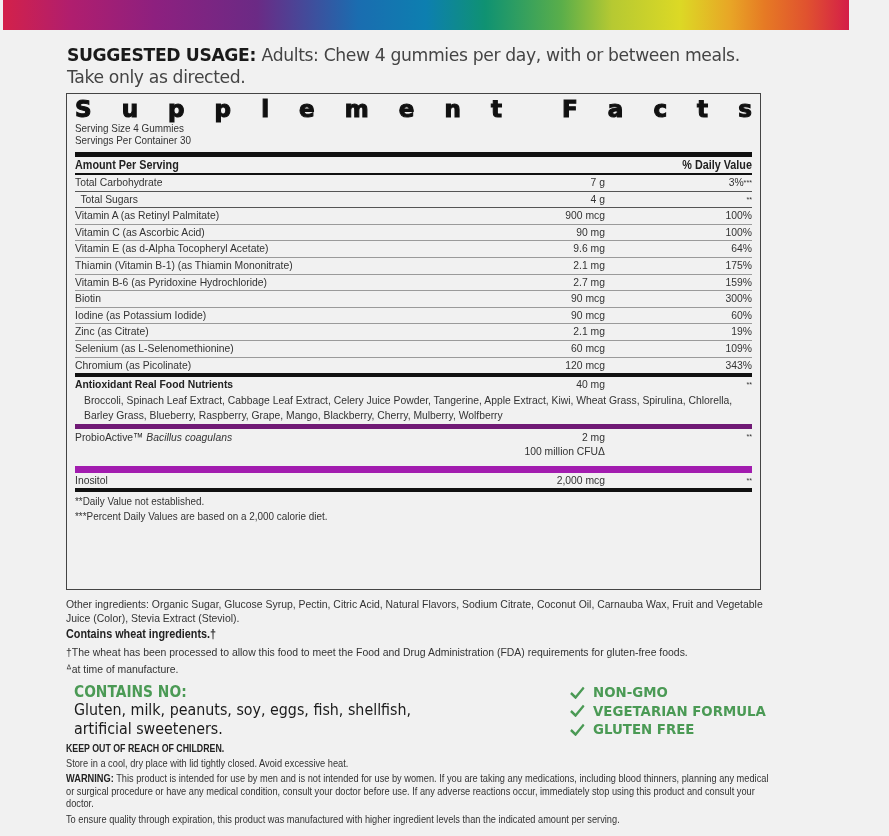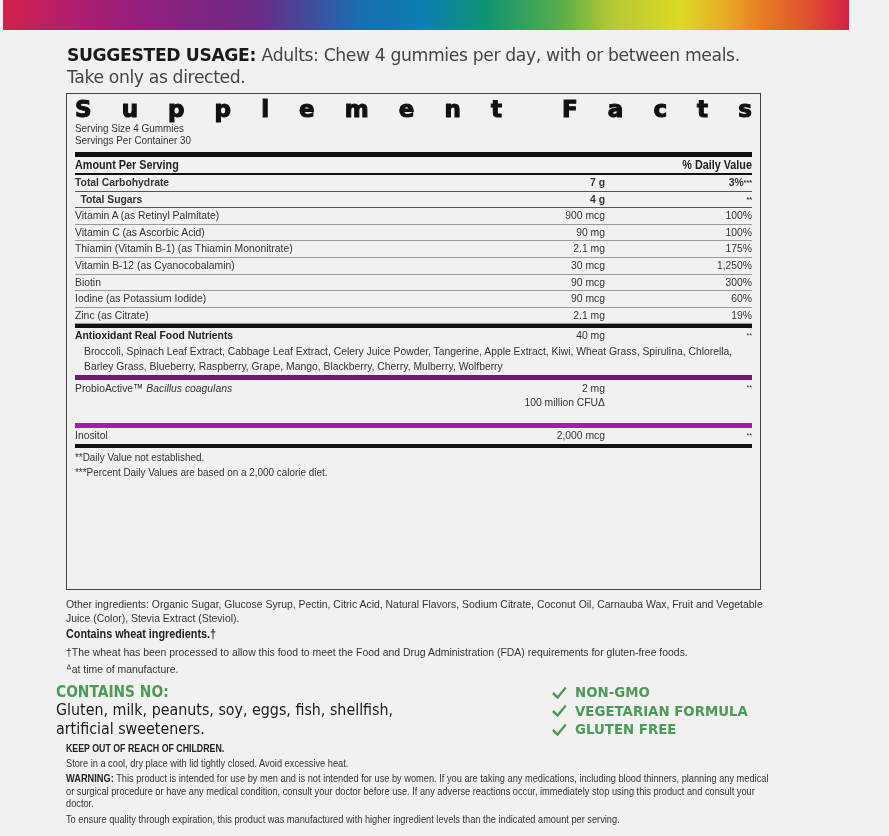--- a/index.html
+++ b/index.html
@@ -33,46 +33,46 @@
   .thick { height: 5px; background: #111; margin-top: 6px; }
   .thin-bar { height: 2px; background: #111; }
   .hdr {
     display: flex; justify-content: space-between; font-weight: bold; font-size: 12px;
     line-height: 16px; color: #222; transform: scaleX(0.9); transform-origin: left; width: 111.1%;
   }
   .row {
     display: grid; grid-template-columns: 1fr 100px 120px; font-size: 11.5px;
     line-height: 15.6px; border-bottom: 1px solid #9a9a9a; color: #333;
   }
-  .row.dark { border-bottom-color: #555; font-weight: bold; }
+  .row.dark { border-bottom-color: #555; }
   .row .nm { white-space: nowrap; transform: scaleX(0.9); transform-origin: left; }
   .row .amt { text-align: right; white-space: nowrap; transform: scaleX(0.9); transform-origin: right; padding-right: 30px; margin-left: -30px; }
   .row .dv { text-align: right; white-space: nowrap; transform: scaleX(0.9); transform-origin: right; }
   .row .dv sup, .ast { font-size: 8px; vertical-align: top; }
   .ind1 .nm { padding-left: 6px; }
   .ind2 .nm { padding-left: 12px; }
   .row.last { border-bottom: none; }
   .sub-bold .nm { font-weight: bold; color: #222; }
   .antiox-list { font-size: 11.5px; line-height: 15px; color: #333; padding-left: 10px; transform: scaleX(0.9); transform-origin: left; width: 111%; padding-bottom: 1px; }
   .antiox-wrap { border-bottom: 5px solid #701a75; }
-  .probio { display: grid; grid-template-columns: 1fr 100px 120px; font-size: 11.5px; line-height: 14px; border-bottom: 5px solid #a21caf; color: #333; padding: 1px 0 14px; }
+  .probio { display: grid; grid-template-columns: 1fr 100px 120px; font-size: 11.5px; line-height: 14px; border-bottom: 7px solid #a21caf; color: #333; padding: 1px 0 8px; }
   .probio .nm { transform: scaleX(0.9); transform-origin: left; white-space: nowrap; }
   .probio .amt { text-align: right; padding-right: 30px; margin-left: -60px; white-space: nowrap; transform: scaleX(0.9); transform-origin: right; }
   .probio .dv { text-align: right; transform: scaleX(0.9); transform-origin: right; }
   .foot { font-size: 11px; line-height: 15px; color: #333; transform: scaleX(0.9); transform-origin: left; width: 111%; padding-top: 2px; }
 
   .other { position: absolute; left: 66px; top: 597px; width: 790px; font-size: 11.6px; line-height: 13.5px; color: #333; transform: scaleX(0.9); transform-origin: left top; }
   .wheat { position: absolute; left: 66px; top: 627px; font-size: 12px; font-weight: bold; color: #222; transform: scaleX(0.9); transform-origin: left top; }
   .gf { position: absolute; left: 66px; top: 645px; width: 810px; font-size: 11.6px; line-height: 13px; color: #333; transform: scaleX(0.9); transform-origin: left top; }
   .atime { position: absolute; left: 66px; top: 662px; font-size: 11.6px; color: #333; transform: scaleX(0.9); transform-origin: left top; }
 
-  .contains { position: absolute; left: 56px; top: 683px; width: 420px; font-family: "DejaVu Sans", sans-serif; }
+  .contains { position: absolute; left: 74px; top: 683px; width: 420px; font-family: "DejaVu Sans", sans-serif; }
   .contains .h { color: #4b9a55; font-weight: bold; font-size: 15px; line-height: 18px; transform: scaleX(0.92); transform-origin: left; }
   .contains .t { color: #1a1a1a; font-size: 15.5px; line-height: 18.5px; width: 430px; transform: scaleX(0.92); transform-origin: left; }
-  .badges { position: absolute; left: 552px; top: 683px; font-family: "DejaVu Sans", sans-serif; }
+  .badges { position: absolute; left: 570px; top: 683px; font-family: "DejaVu Sans", sans-serif; }
   .badge { display: flex; align-items: center; color: #4b9a55; font-weight: bold; font-size: 14.5px; line-height: 18.5px; transform: scaleX(0.92); transform-origin: left; }
   .badge svg { margin-right: 9px; }
 
   .keep { position: absolute; left: 66px; top: 743px; font-size: 10px; font-weight: bold; color: #222; transform: scaleX(0.88); transform-origin: left top; }
   .store { position: absolute; left: 66px; top: 757px; font-size: 10.5px; color: #333; transform: scaleX(0.88); transform-origin: left top; }
   .warn { position: absolute; left: 66px; top: 772px; width: 805px; font-size: 10.5px; line-height: 12.5px; color: #333; transform: scaleX(0.88); transform-origin: left top; }
   .warn b { color: #222; }
   .quality { position: absolute; left: 66px; top: 813px; font-size: 10.5px; color: #333; transform: scaleX(0.88); transform-origin: left top; }
 </style>
 </head>
@@ -126,43 +126,58 @@
     <span class="nm">Vitamin A (as Retinyl Palmitate)</span>
     <span class="amt">900 mcg</span>
     <span class="dv">100%</span>
   </div>
   <div class="row">
     <span class="nm">Vitamin C (as Ascorbic Acid)</span>
     <span class="amt">90 mg</span>
     <span class="dv">100%</span>
   </div>
   <div class="row">
+    <span class="nm">Vitamin E (as d-Alpha Tocopheryl Acetate)</span>
+    <span class="amt">9.6 mg</span>
+    <span class="dv">64%</span>
+  </div>
+  <div class="row">
     <span class="nm">Thiamin (Vitamin B-1) (as Thiamin Mononitrate)</span>
     <span class="amt">2.1 mg</span>
     <span class="dv">175%</span>
   </div>
   <div class="row">
-    <span class="nm">Vitamin B-12 (as Cyanocobalamin)</span>
-    <span class="amt">30 mcg</span>
-    <span class="dv">1,250%</span>
+    <span class="nm">Vitamin B-6 (as Pyridoxine Hydrochloride)</span>
+    <span class="amt">2.7 mg</span>
+    <span class="dv">159%</span>
   </div>
   <div class="row">
     <span class="nm">Biotin</span>
     <span class="amt">90 mcg</span>
     <span class="dv">300%</span>
   </div>
   <div class="row">
     <span class="nm">Iodine (as Potassium Iodide)</span>
     <span class="amt">90 mcg</span>
     <span class="dv">60%</span>
   </div>
   <div class="row">
     <span class="nm">Zinc (as Citrate)</span>
     <span class="amt">2.1 mg</span>
     <span class="dv">19%</span>
+  </div>
+  <div class="row">
+    <span class="nm">Selenium (as L-Selenomethionine)</span>
+    <span class="amt">60 mcg</span>
+    <span class="dv">109%</span>
+  </div>
+  <div class="row last">
+    <span class="nm">Chromium (as Picolinate)</span>
+    <span class="amt">120 mcg</span>
+    <span class="dv">343%</span>
   </div>
   <div class="thick" style="margin-top:0;height:4px"></div>
 
   <div class="antiox-wrap">
     <div class="row sub-bold last">
       <span class="nm">Antioxidant Real Food Nutrients</span>
       <span class="amt">40 mg</span>
       <span class="dv"><sup>**</sup></span>
     </div>
     <div class="antiox-list">Broccoli, Spinach Leaf Extract, Cabbage Leaf Extract, Celery Juice Powder, Tangerine, Apple Extract, Kiwi, Wheat Grass, Spirulina, Chlorella, Barley Grass, Blueberry, Raspberry, Grape, Mango, Blackberry, Cherry, Mulberry, Wolfberry</div>

